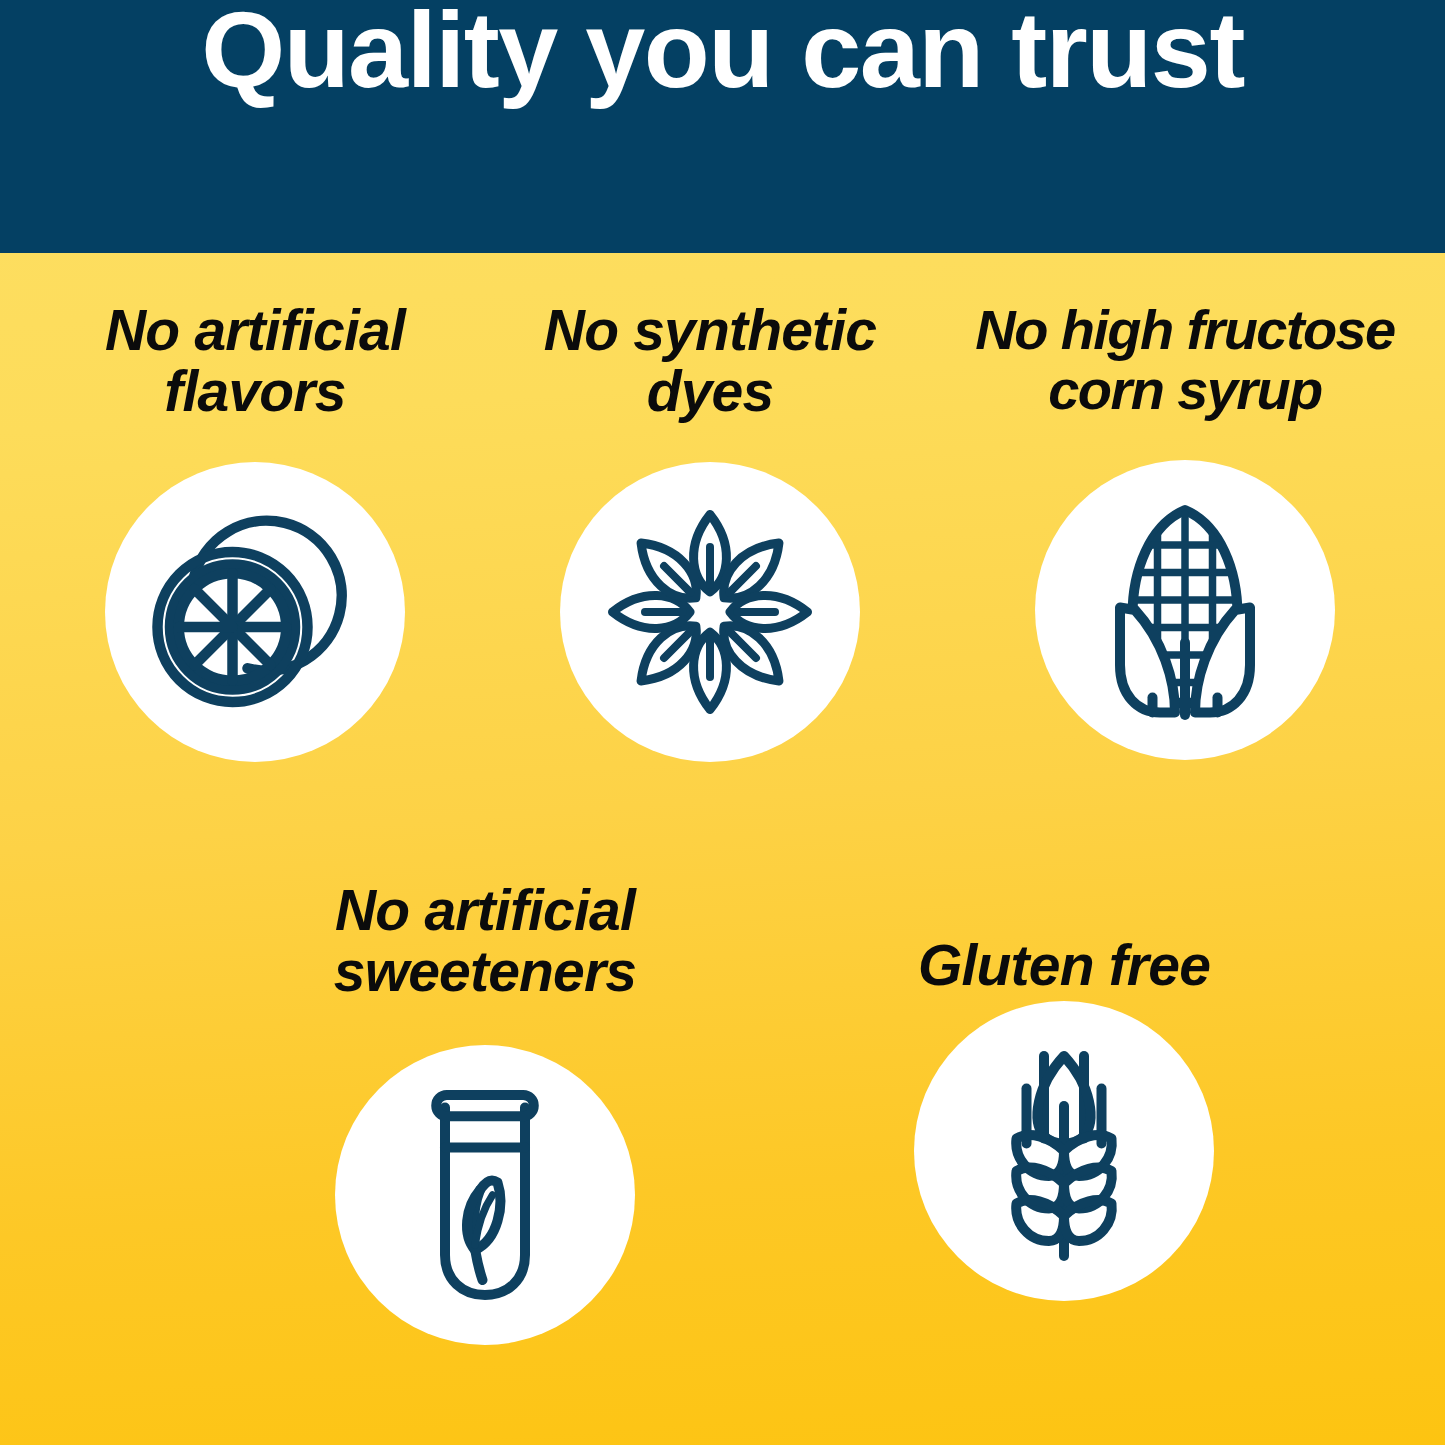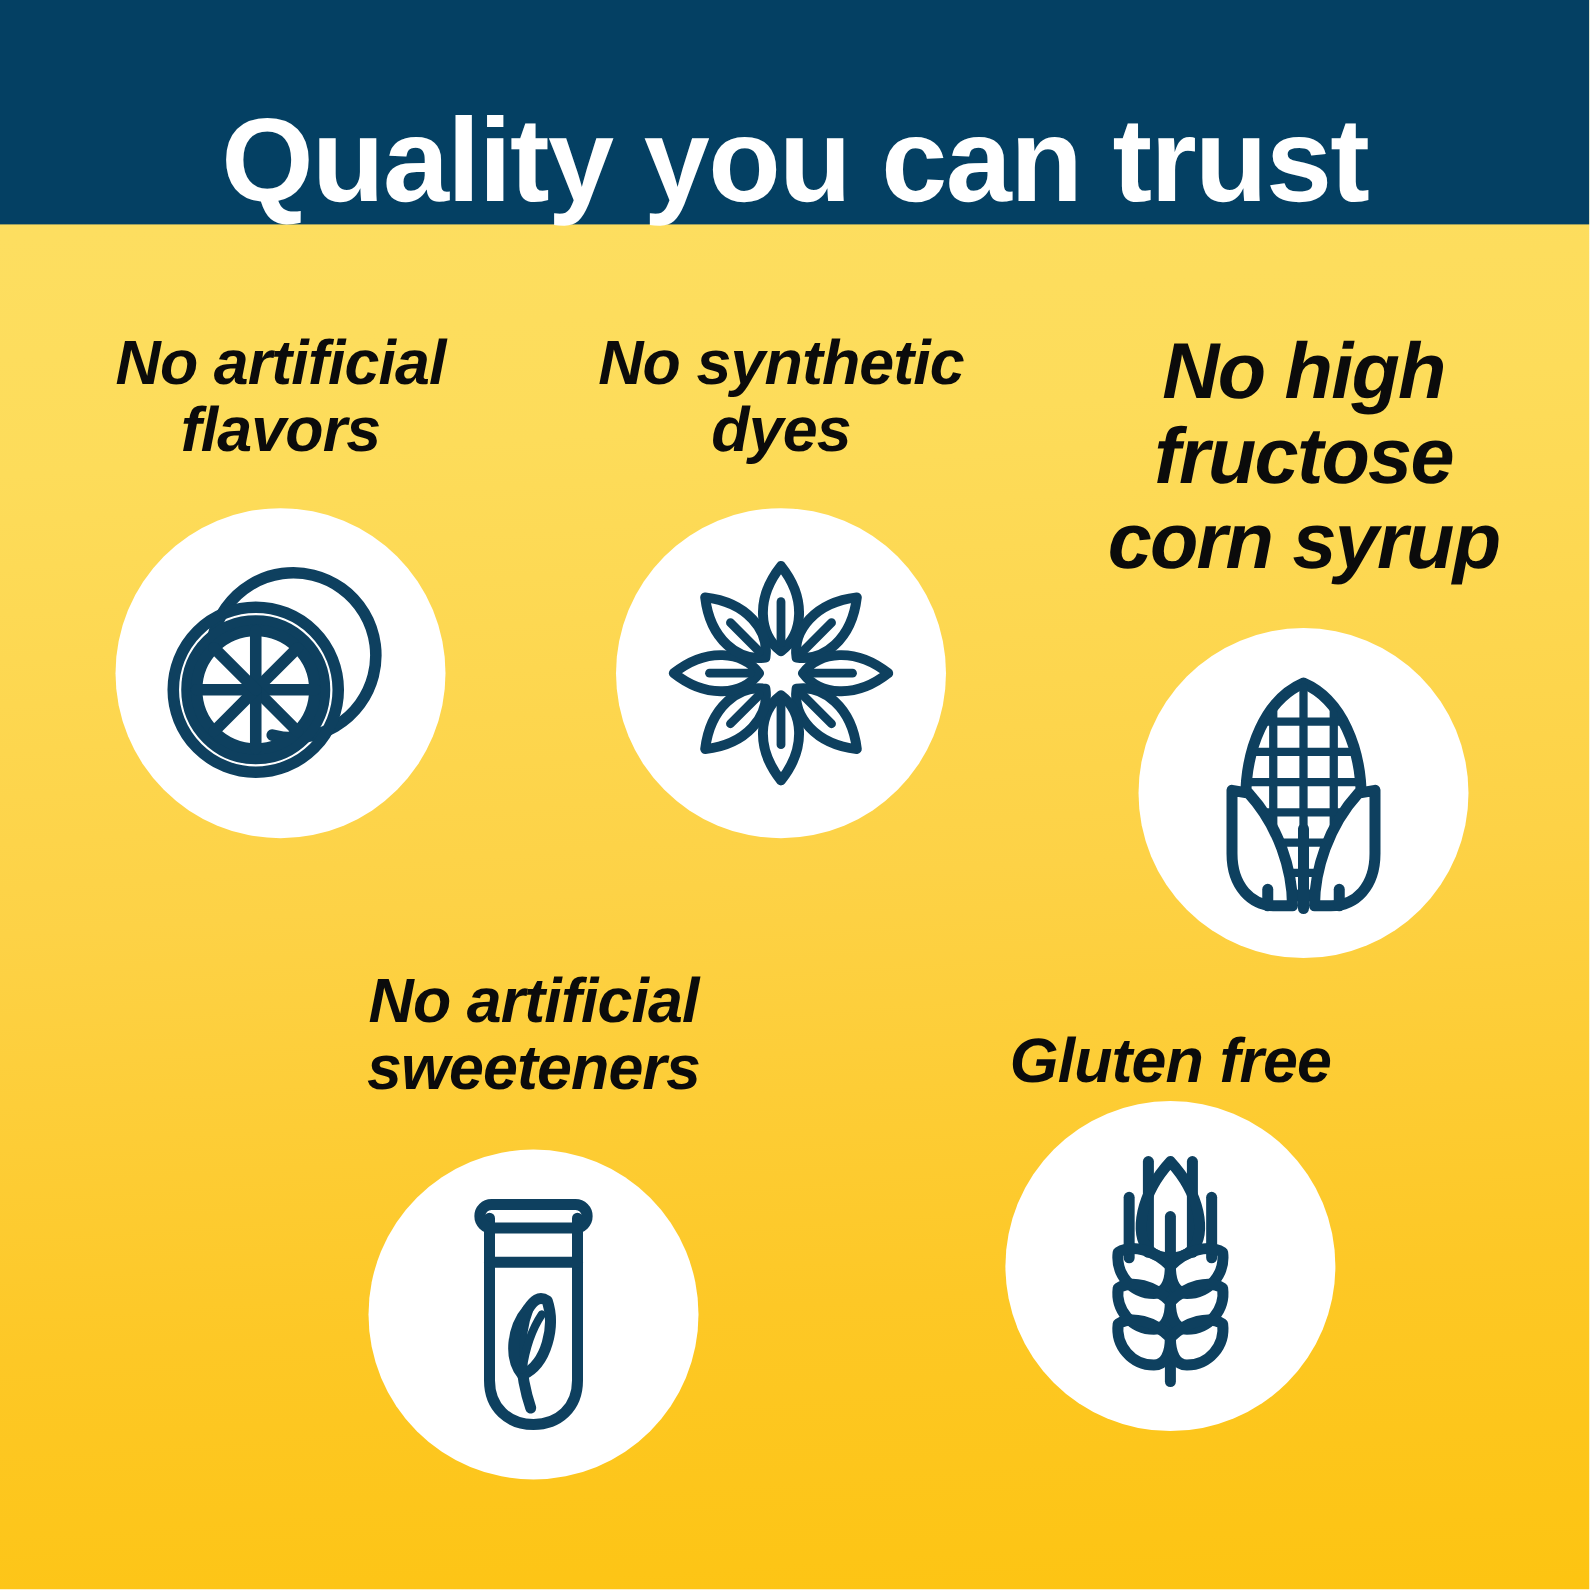--- a/index.html
+++ b/index.html
@@ -21,24 +21,24 @@
     box-sizing: border-box;
     overflow: hidden;
   }
 
   
   #header-bar {
     position: absolute;
     top: 0;
     left: 0;
     width: 1445px;
-    height: 204px;
+    height: 253px;
     background: #044063;
     display: flex;
-    align-items: flex-end;
+    align-items: flex-start;
     justify-content: center;
   }
   #header-title {
     color: #ffffff;
     font-size: 108px;
     font-weight: 700;
     letter-spacing: -1.5px;
     line-height: 1;
     text-align: center;
     white-space: nowrap;
@@ -77,21 +77,21 @@
     color: #0b0b0b;
     font-size: 57px;
     font-weight: 700;
     line-height: 1.07;
     text-align: center;
     letter-spacing: -0.8px;
     margin: 0;
     white-space: pre-line;
     text-rendering: optimizeLegibility;
   }
-  #cell-hfcs .cell-label { font-size: 72px; letter-spacing: -1.6px; }
+  #cell-hfcs .cell-label { font-size: 56px; letter-spacing: -1.6px; }
 
   .icon-badge {
     width: 300px;
     height: 300px;
     border-radius: 50%;
     background: #ffffff;
     display: flex;
     align-items: center;
     justify-content: center;
   }

